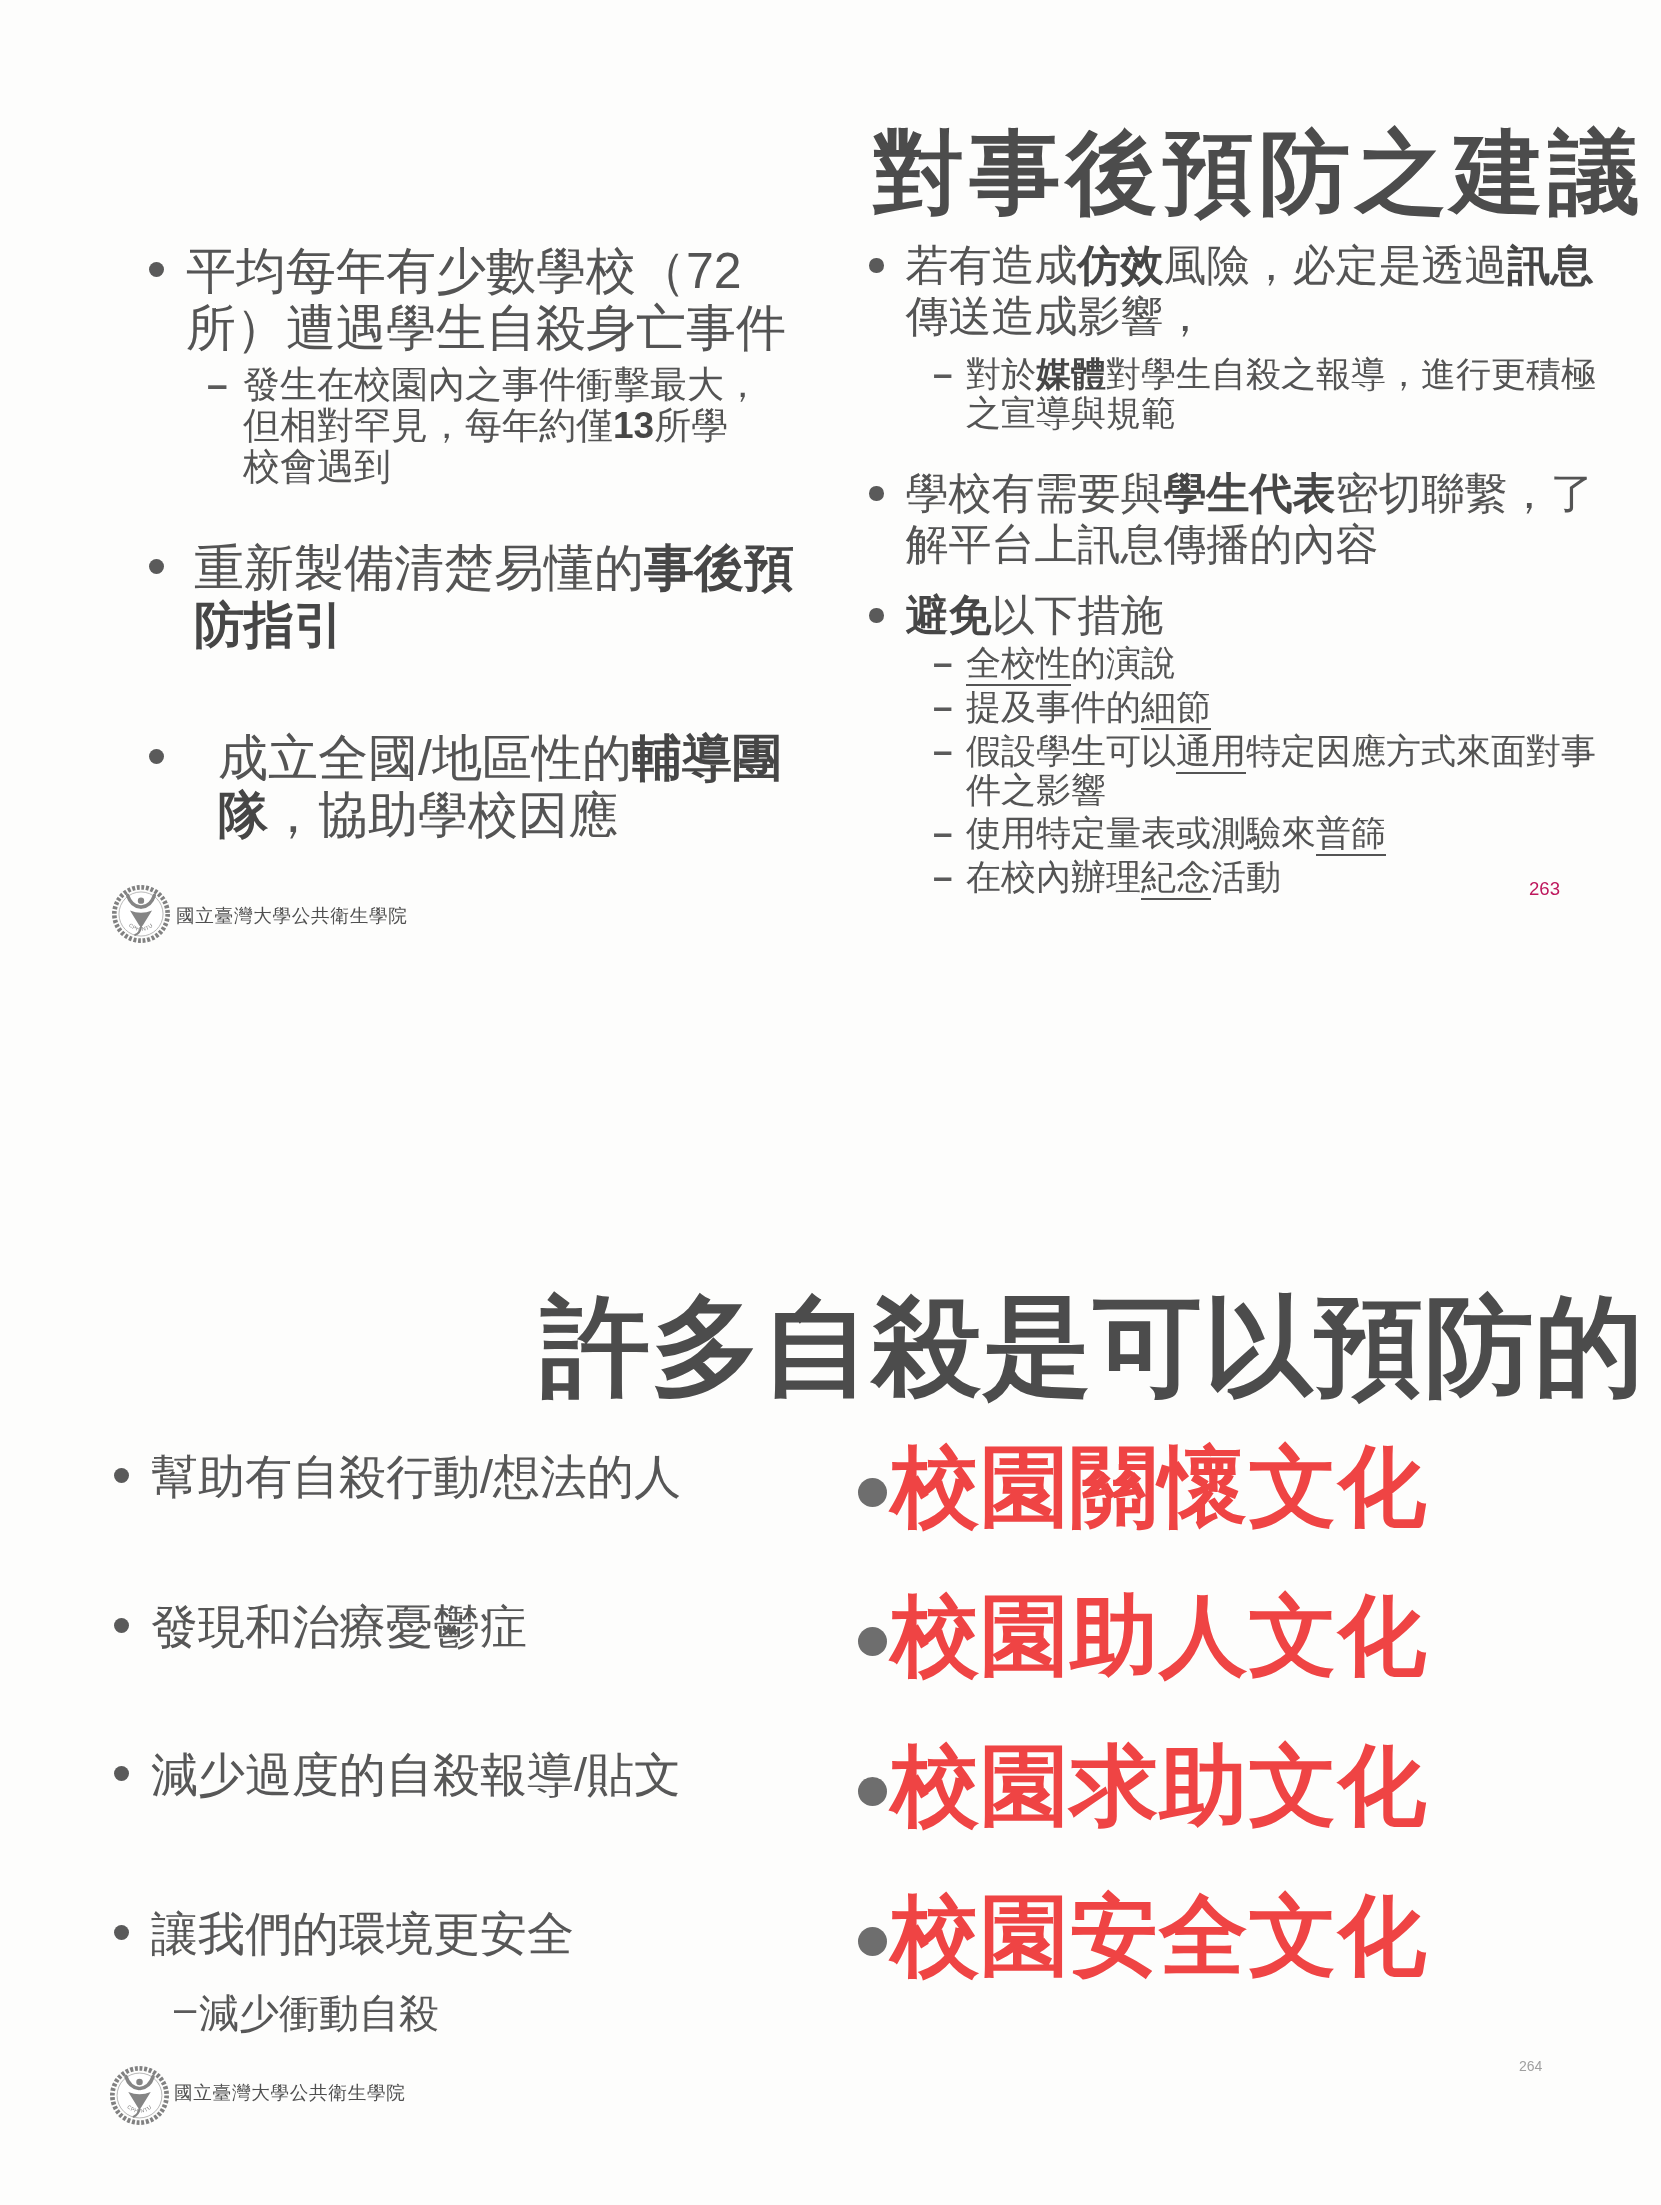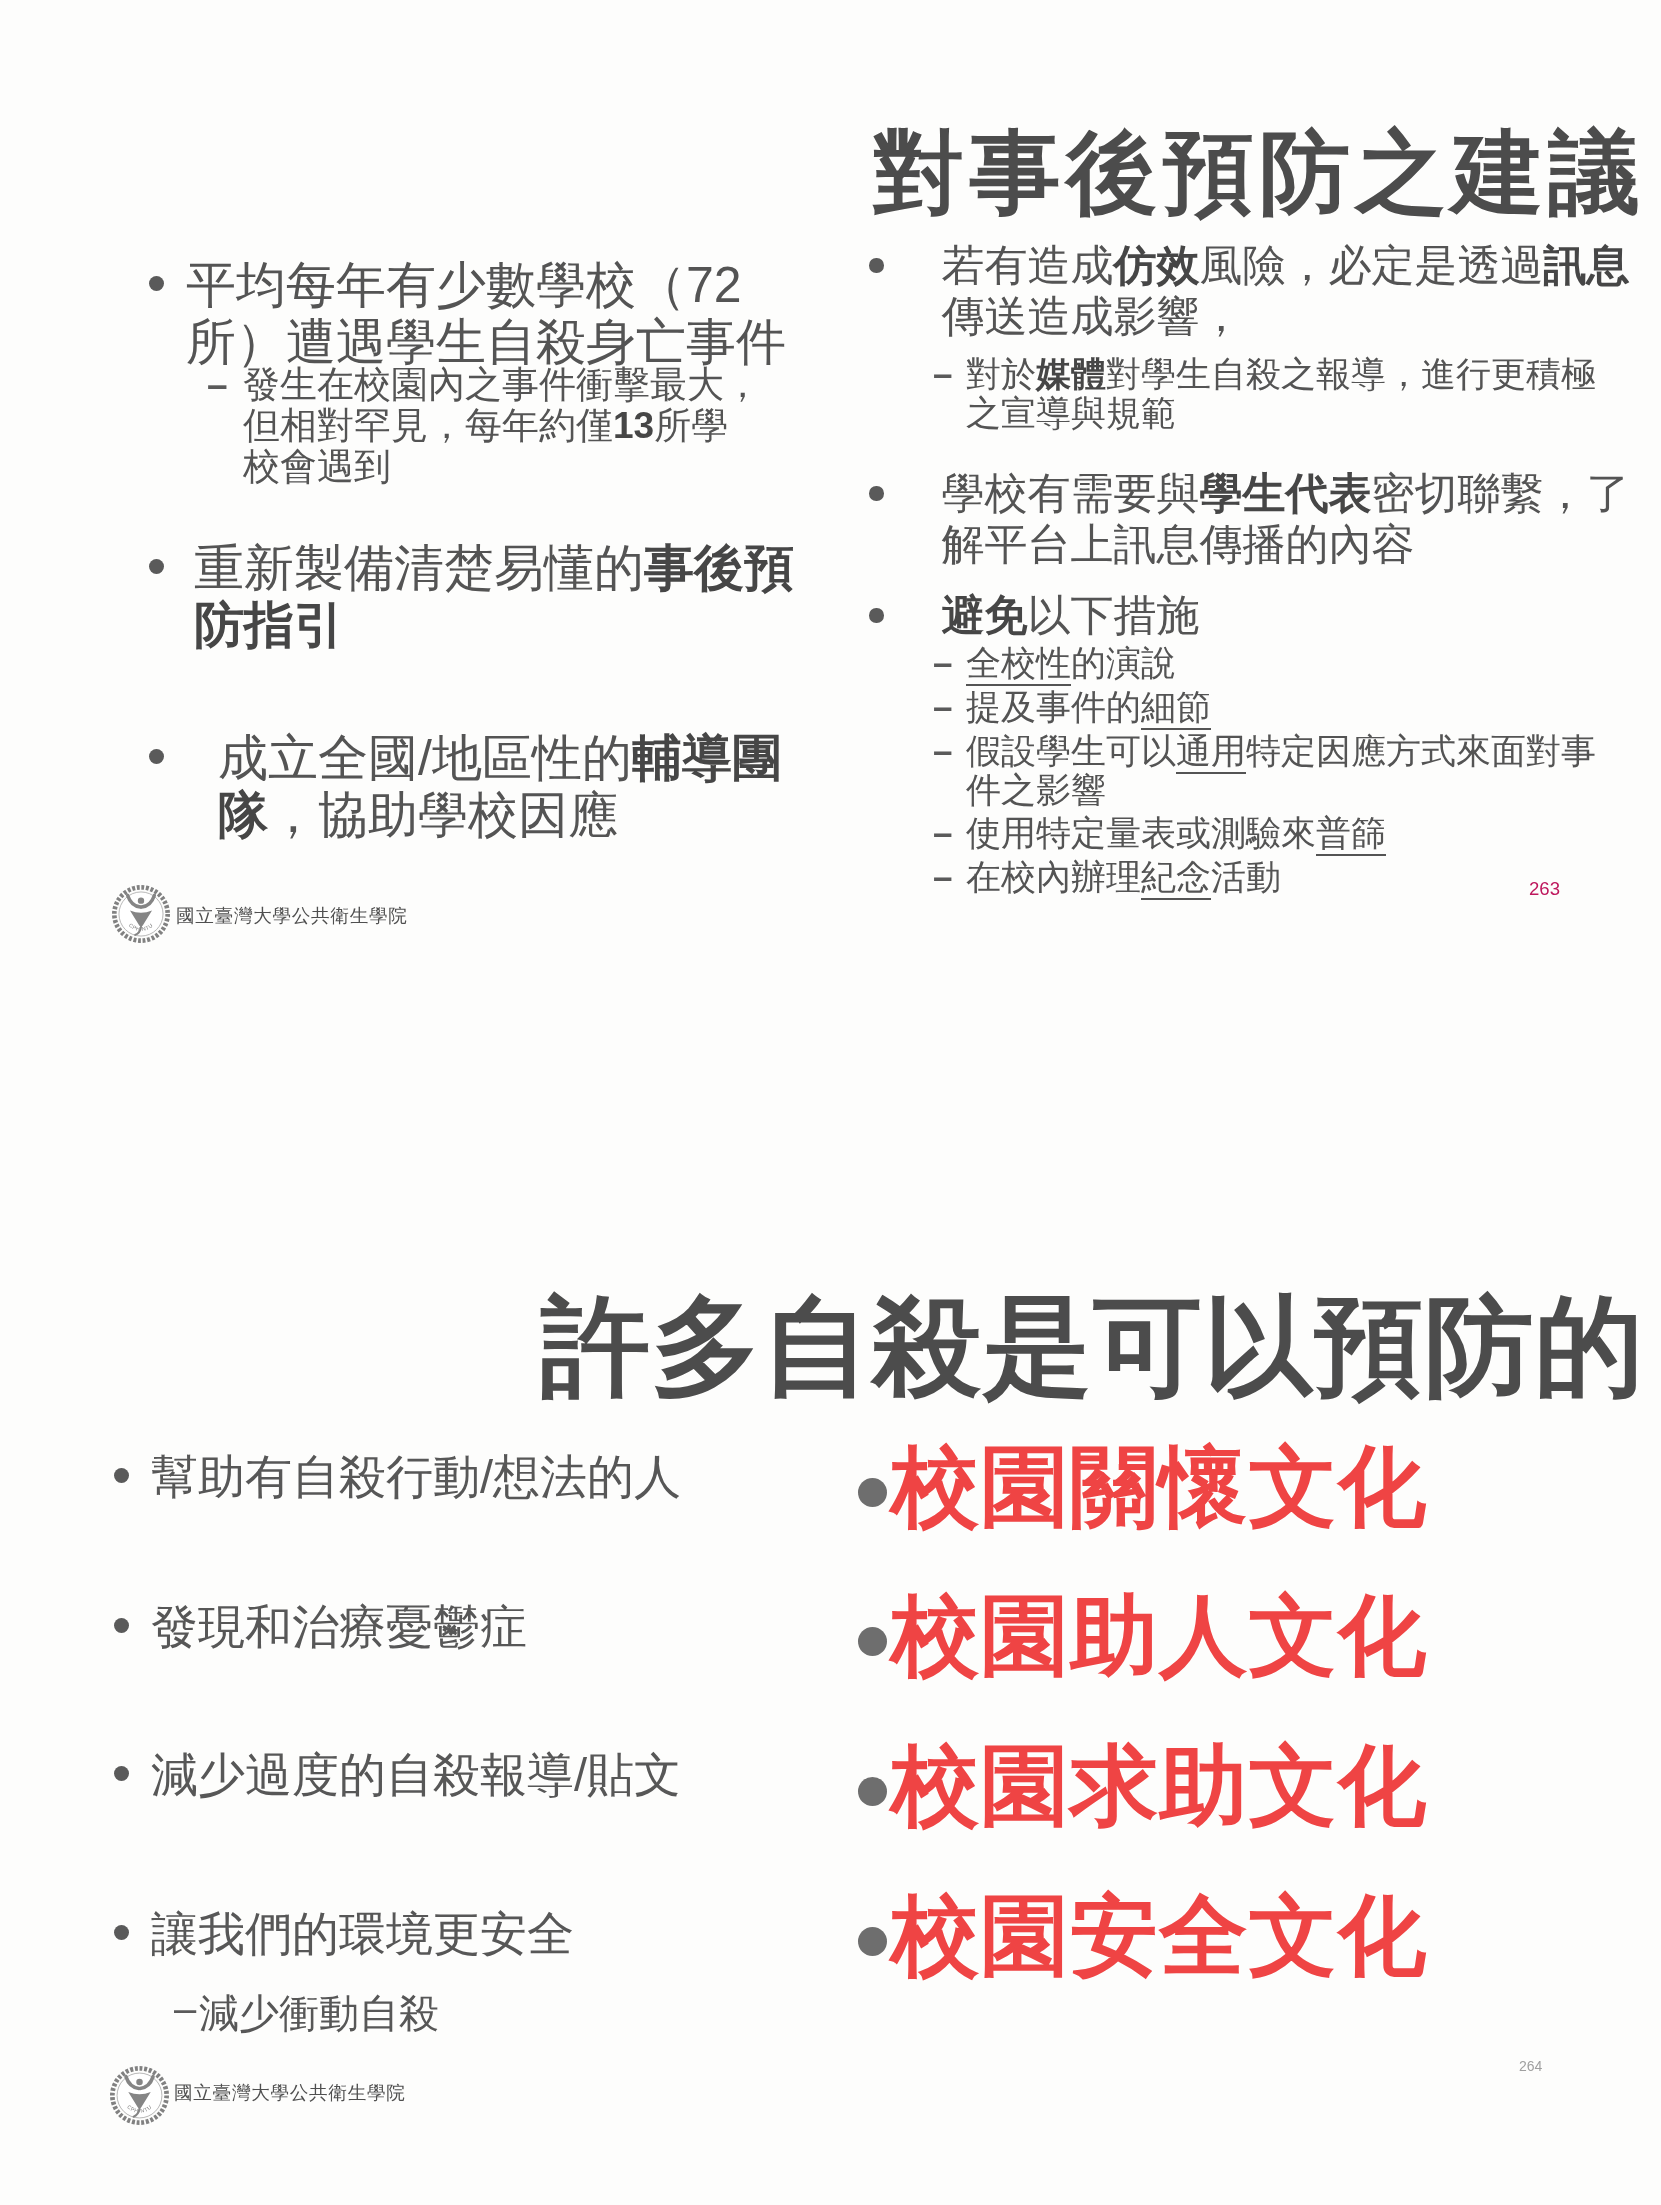--- a/index.html
+++ b/index.html
@@ -41,21 +41,21 @@
   .s1-main .dot  { width: 15px; height: 15px; margin: 19.3px 22px 0 0; }
   .s1-rmain .dot { width: 14.5px; height: 14.5px; margin: 18px 22px 0 0; }
   .dashm {
     flex: 0 0 auto;
     font-weight: 700;
     color: #5a5a5a;
   }
   .s1-main  { font-size: 50px; line-height: 57px; }
   .s1-sub   { font-size: 37px; line-height: 41px; }
   .s1-sub .dashm  { width: 36px; }
-  .s1-rmain { font-size: 43px; line-height: 51px; gap: 36px; }
+  .s1-rmain { font-size: 43px; line-height: 51px; }
   .s1-rsub  { font-size: 35px; line-height: 39px; }
   .s1-rsub .dashm { width: 33px; }
   .s1-rsub-item { margin-bottom: 4.8px; }
 
   
   .s2-left { font-size: 47px; line-height: 55px; color: #575757; }
   .s2-left .dot { width: 15px; height: 15px; margin: 19.3px 22px 0 0; }
   .s2-sub { font-size: 40px; color: #575757; font-weight: 400; }
   .s2-sub .dashm { margin-right: 2.8px; font-weight: 400; }
   .s2-right {
@@ -78,21 +78,21 @@
     color: #be185d;
   }
   #s2-page { color: #9f9f9f; font-size: 14px; }
   .seal { display: block; }
 </style>
 </head>
 <body>
 
 <div class="abs slide-title" id="s1-title">對事後預防之建議</div>
 
-<div class="abs bullet s1-main" style="left:149px; top:257px;">
+<div class="abs bullet s1-main" style="left:149px; top:243px;">
   <div class="dot"></div>
   <div>
       <div class="tline"><span>平均每年有少數學校（72</span></div>
       <div class="tline"><span>所）遭遇學生自殺身亡事件</span></div>
     </div>
 </div>
 <div class="abs bullet s1-sub" style="left:207px; top:364px;">
   <span class="dashm">–</span>
   <div>
       <div class="tline"><span>發生在校園內之事件衝擊最大，</span></div>

